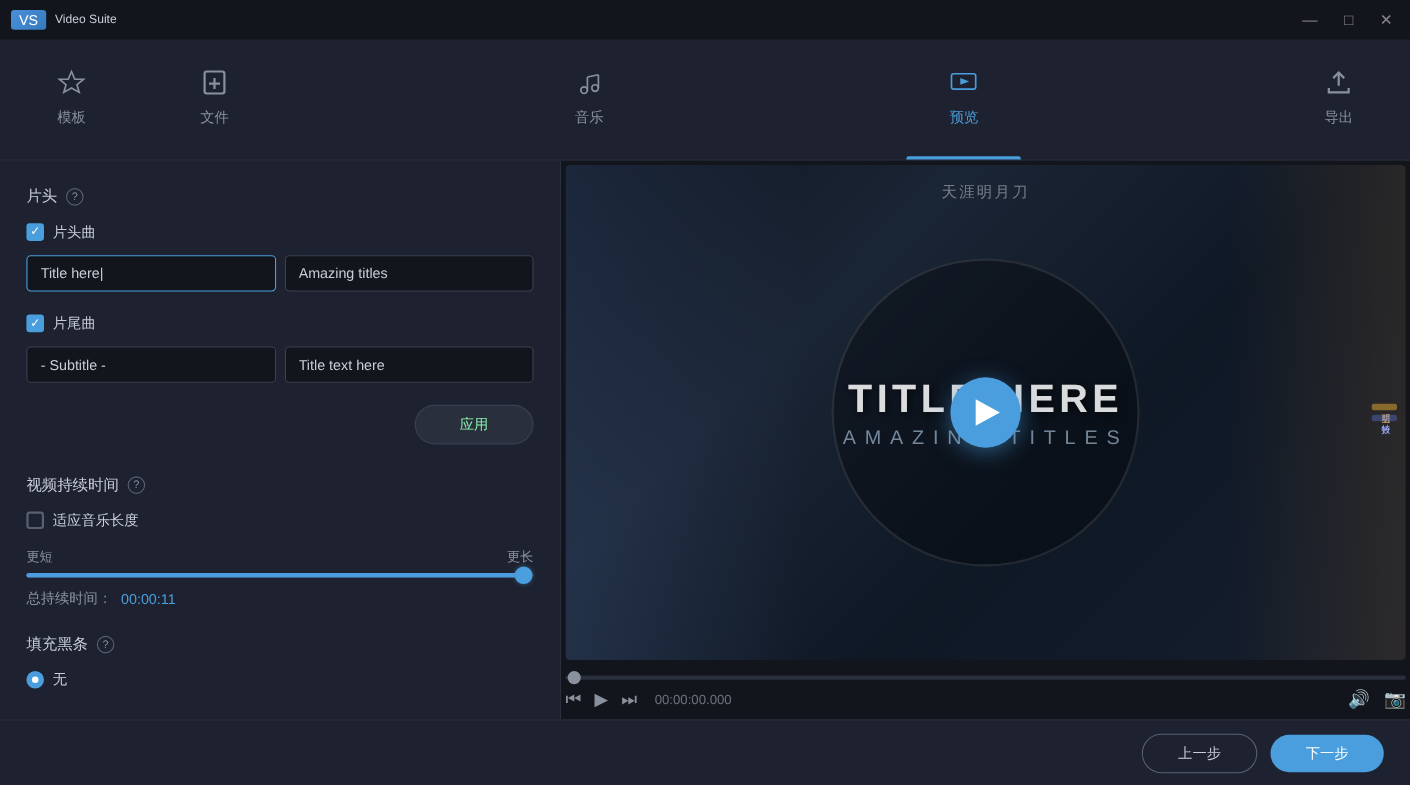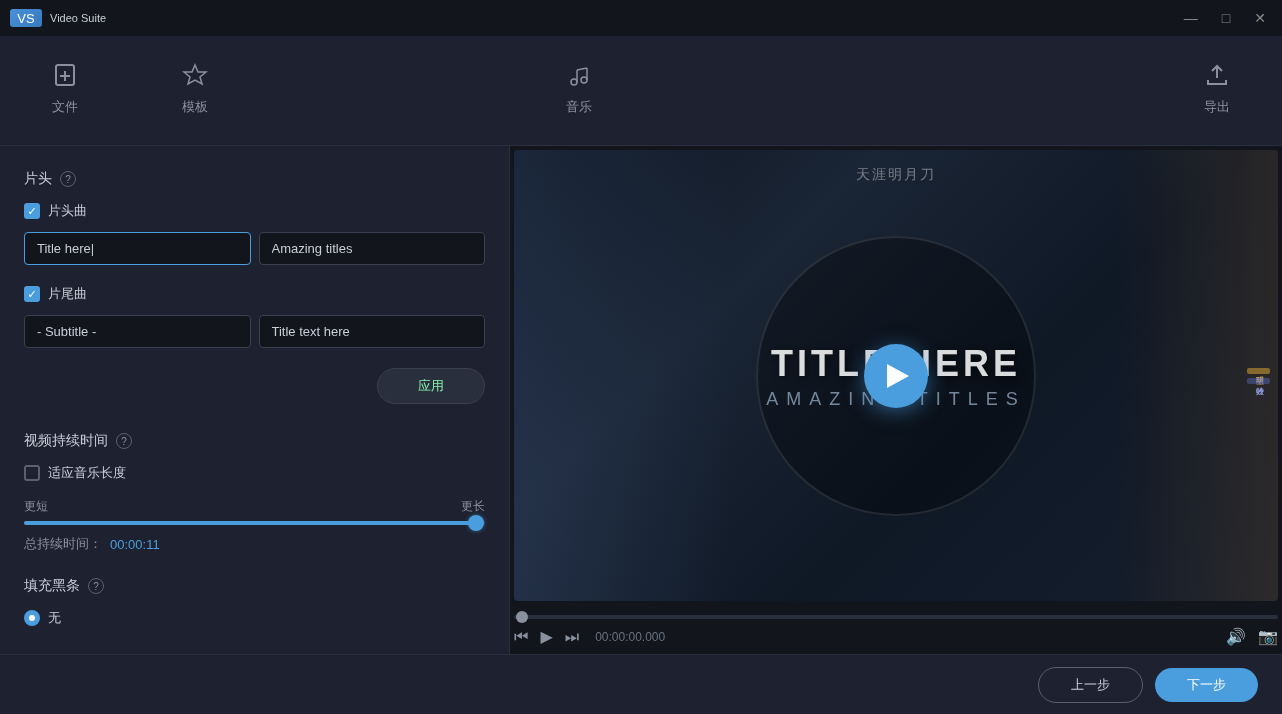--- a/index.html
+++ b/index.html
@@ -576,49 +576,58 @@
     <span class="titlebar-btn close">✕</span>
   </div>
 </div>
 
 <div class="main-container">
 
   <div class="top-nav">
     <div class="nav-item">
       <span class="nav-icon">
         <svg width="26" height="26" viewBox="0 0 26 26" fill="none">
+          <polygon points="13,3 16,10 24,10 18,15 20,22 13,18 6,22 8,15 2,10 10,10" stroke="#8a919e" stroke-width="1.5" fill="none"></polygon>
+        </svg>
+      </span>
+      <span>模板</span>
+    </div>
+    <div class="nav-item">
+      <span class="nav-icon">
+        <svg width="26" height="26" viewBox="0 0 26 26" fill="none">
           <rect x="4" y="3" width="18" height="20" rx="2" stroke="#8a919e" stroke-width="2" fill="none"></rect>
           <line x1="13" y1="9" x2="13" y2="19" stroke="#8a919e" stroke-width="2"></line>
           <line x1="8" y1="14" x2="18" y2="14" stroke="#8a919e" stroke-width="2"></line>
         </svg>
       </span>
       <span>文件</span>
-    </div>
-    <div class="nav-item">
-      <span class="nav-icon">
-        <svg width="26" height="26" viewBox="0 0 26 26" fill="none">
-          <polygon points="13,3 16,10 24,10 18,15 20,22 13,18 6,22 8,15 2,10 10,10" stroke="#8a919e" stroke-width="1.5" fill="none"></polygon>
-        </svg>
-      </span>
-      <span>模板</span>
     </div>
     <div class="nav-spacer"></div>
     <div class="nav-item">
       <span class="nav-icon">
         <svg width="26" height="26" viewBox="0 0 26 26" fill="none">
           <circle cx="8" cy="20" r="3" stroke="#8a919e" stroke-width="1.5" fill="none"></circle>
           <circle cx="18" cy="18" r="3" stroke="#8a919e" stroke-width="1.5" fill="none"></circle>
           <line x1="11" y1="20" x2="11" y2="8" stroke="#8a919e" stroke-width="1.5"></line>
           <line x1="21" y1="18" x2="21" y2="6" stroke="#8a919e" stroke-width="1.5"></line>
           <line x1="11" y1="8" x2="21" y2="6" stroke="#8a919e" stroke-width="1.5"></line>
         </svg>
       </span>
       <span>音乐</span>
     </div>
     <div class="nav-spacer"></div>
+    <div class="nav-item active">
+      <span class="nav-icon">
+        <svg width="26" height="26" viewBox="0 0 26 26" fill="none">
+          <rect x="2" y="5" width="22" height="14" rx="2" stroke="#4a9edd" stroke-width="1.5" fill="none"></rect>
+          <polygon points="10,9 10,15 18,12" fill="#4a9edd"></polygon>
+        </svg>
+      </span>
+      <span style="color:#4a9edd">预览</span>
+    </div>
     <div class="nav-spacer"></div>
     <div class="nav-item">
       <span class="nav-icon">
         <svg width="26" height="26" viewBox="0 0 26 26" fill="none">
           <line x1="13" y1="16" x2="13" y2="4" stroke="#8a919e" stroke-width="2"></line>
           <polyline points="8,9 13,4 18,9" stroke="#8a919e" stroke-width="2" fill="none"></polyline>
           <path d="M4,18 L4,22 L22,22 L22,18" stroke="#8a919e" stroke-width="2" fill="none"></path>
         </svg>
       </span>
       <span>导出</span>

